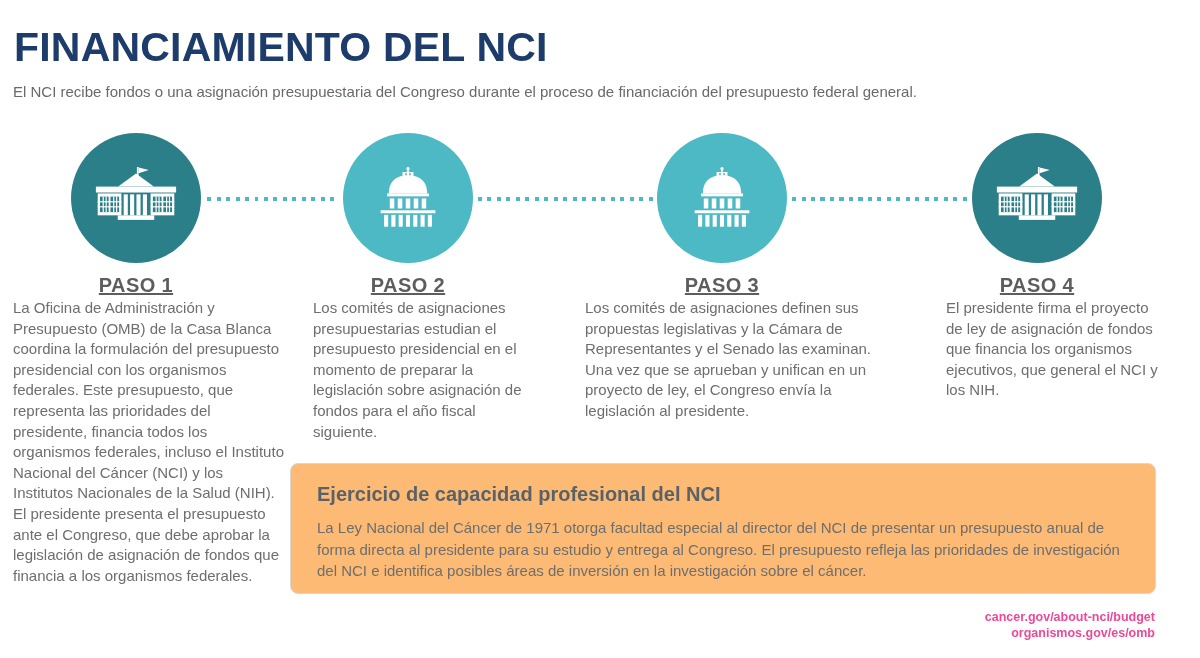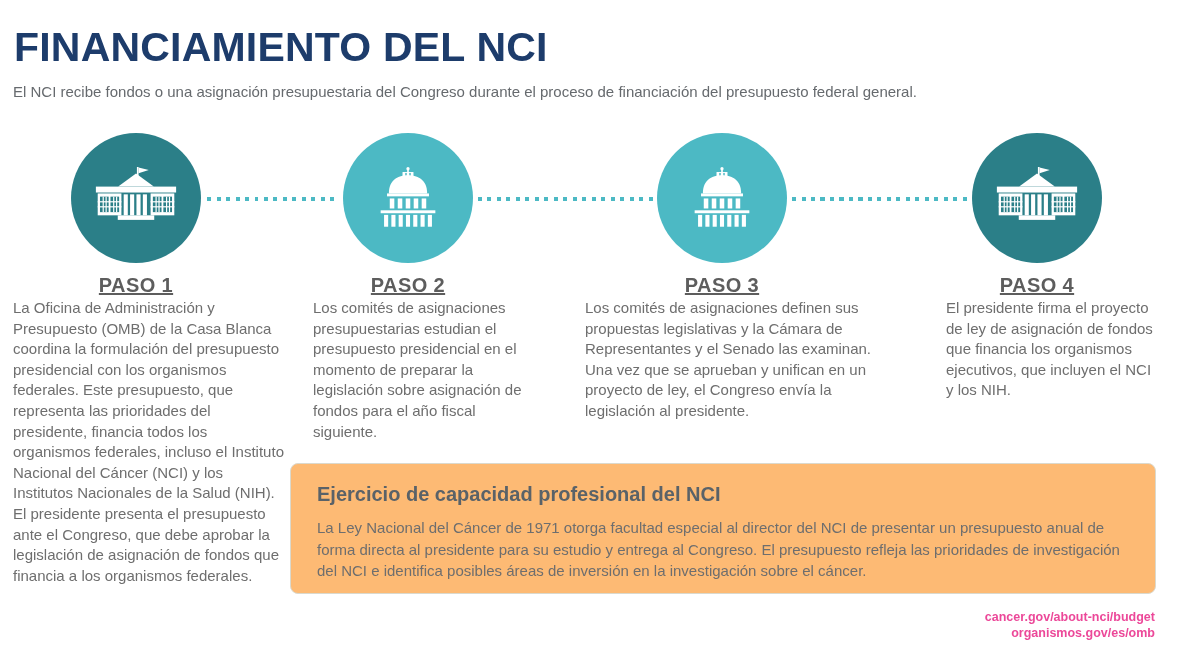--- a/index.html
+++ b/index.html
@@ -203,21 +203,21 @@
   </div>
 
   <div class="paso p1">PASO 1</div>
   <div class="paso p2">PASO 2</div>
   <div class="paso p3">PASO 3</div>
   <div class="paso p4">PASO 4</div>
 
   <div class="step-text t1">La Oficina de Administración y Presupuesto (OMB) de la Casa Blanca coordina la formulación del presupuesto presidencial con los organismos federales. Este presupuesto, que representa las prioridades del presidente, financia todos los organismos federales, incluso el Instituto Nacional del Cáncer (NCI) y los Institutos Nacionales de la Salud (NIH). El presidente presenta el presupuesto ante el Congreso, que debe aprobar la legislación de asignación de fondos que financia a los organismos federales.</div>
   <div class="step-text t2">Los comités de asignaciones presupuestarias estudian el presupuesto presidencial en el momento de preparar la legislación sobre asignación de fondos para el año fiscal siguiente.</div>
   <div class="step-text t3">Los comités de asignaciones definen sus propuestas legislativas y la Cámara de Representantes y el Senado las examinan. Una vez que se aprueban y unifican en un proyecto de ley, el Congreso envía la legislación al presidente.</div>
-  <div class="step-text t4">El presidente firma el proyecto de ley de asignación de fondos que financia los organismos ejecutivos, que incluyen el NCI y los NIH.</div>
+  <div class="step-text t4">El presidente firma el proyecto de ley de asignación de fondos que financia los organismos ejecutivos, que general el NCI y los NIH.</div>
 
   <div class="callout">
     <div class="callout-title">Ejercicio de capacidad profesional del NCI</div>
     <div class="callout-body">La Ley Nacional del Cáncer de 1971 otorga facultad especial al director del NCI de presentar un presupuesto anual de forma directa al presidente para su estudio y entrega al Congreso. El presupuesto refleja las prioridades de investigación del NCI e identifica posibles áreas de inversión en la investigación sobre el cáncer.</div>
   </div>
 
   <div class="footer">
     <div>cancer.gov/about-nci/budget</div>
     <div>organismos.gov/es/omb</div>
   </div>

